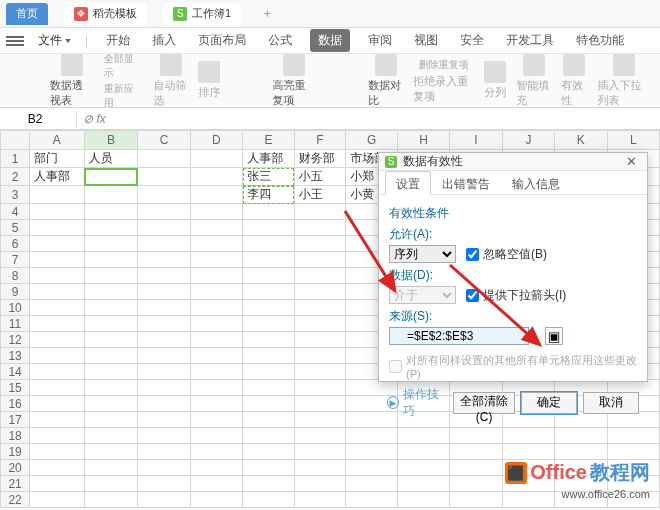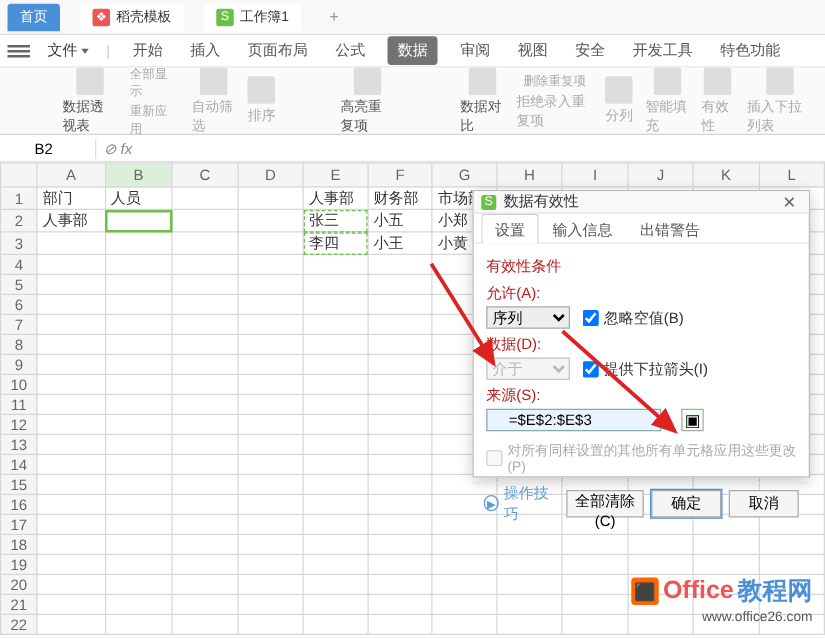--- a/index.html
+++ b/index.html
@@ -48,21 +48,21 @@
     .dashed { outline:1px dashed #6cbf47; outline-offset:-1px; }
     
     .dialog { position:absolute; top:152px; left:378px; width:270px; height:230px; background:#fff; border:1px solid #bbb; box-shadow:0 3px 12px rgba(0,0,0,.25); display:flex; flex-direction:column; }
     .dlg-title { height:24px; background:#f8f8f8; display:flex; align-items:center; padding:0 6px; font-size:12px; border-bottom:1px solid #e3e3e3; }
     .dlg-title .sp { flex:1; }
     .dlg-close { cursor:pointer; color:#666; font-size:13px; padding:0 4px; }
     .dlg-tabs { height:24px; display:flex; padding-left:6px; border-bottom:1px solid #e3e3e3; }
     .dlg-tab { padding:4px 10px; font-size:12px; color:#555; cursor:pointer; border:1px solid transparent; }
     .dlg-tab.active { border:1px solid #ccc; border-bottom-color:#fff; border-radius:3px 3px 0 0; background:#fff; margin-bottom:-1px; }
     .dlg-body { flex:1; padding:6px 10px; font-size:12px; position:relative; }
-    .lbl { display:block; margin:4px 0 2px; color:#b91c1c; }
+    .lbl { display:block; margin:4px 0 2px; color:#0369a1; }
     .sel { width:67px; height:18px; border:1px solid #aaa; background:#eee; font-size:12px; }
     .sel[disabled] { color:#999; background:#f0f0f0; }
     .row { display:flex; gap:10px; align-items:center; }
     .chk { display:flex; align-items:center; gap:4px; }
     .chk input { width:13px; height:13px; }
     .src-input { width:140px; height:18px; border:1px solid #8aa; background:#eaf4ff; padding:0 17px; font-size:12px; }
     .ref-btn { width:18px; height:18px; border:1px solid #aaa; background:#f5fff5; margin-left:6px; cursor:pointer; }
     .dlg-foot { height:32px; border-top:1px solid #e3e3e3; display:flex; align-items:center; justify-content:flex-end; gap:6px; padding:0 8px; }
     .tip { color:#5a9fd4; margin-right:auto; display:flex; align-items:center; gap:4px; }
     .tip .circ { width:13px; height:13px; border:1.5px solid #5a9fd4; border-radius:50%; display:flex; align-items:center; justify-content:center; font-size:9px; }
@@ -525,22 +525,22 @@
 
 <div class="dialog">
   <div class="dlg-title">
     <span class="ico sheet" style="width:12px;height:12px;margin-right:6px">S</span>
     <span>数据有效性</span>
     <span class="sp"></span>
     <span class="dlg-close">✕</span>
   </div>
   <div class="dlg-tabs">
     <div class="dlg-tab active">设置</div>
+    <div class="dlg-tab">出错警告</div>
     <div class="dlg-tab">输入信息</div>
-    <div class="dlg-tab">出错警告</div>
   </div>
   <div class="dlg-body">
     <span class="lbl">有效性条件</span>
     <span class="lbl">允许(A):</span>
     <div class="row">
       <select class="sel"><option>序列</option></select>
       <label class="chk">
           <input type="checkbox" checked="" style="">
           <span>忽略空值(B)</span>
         </label>

